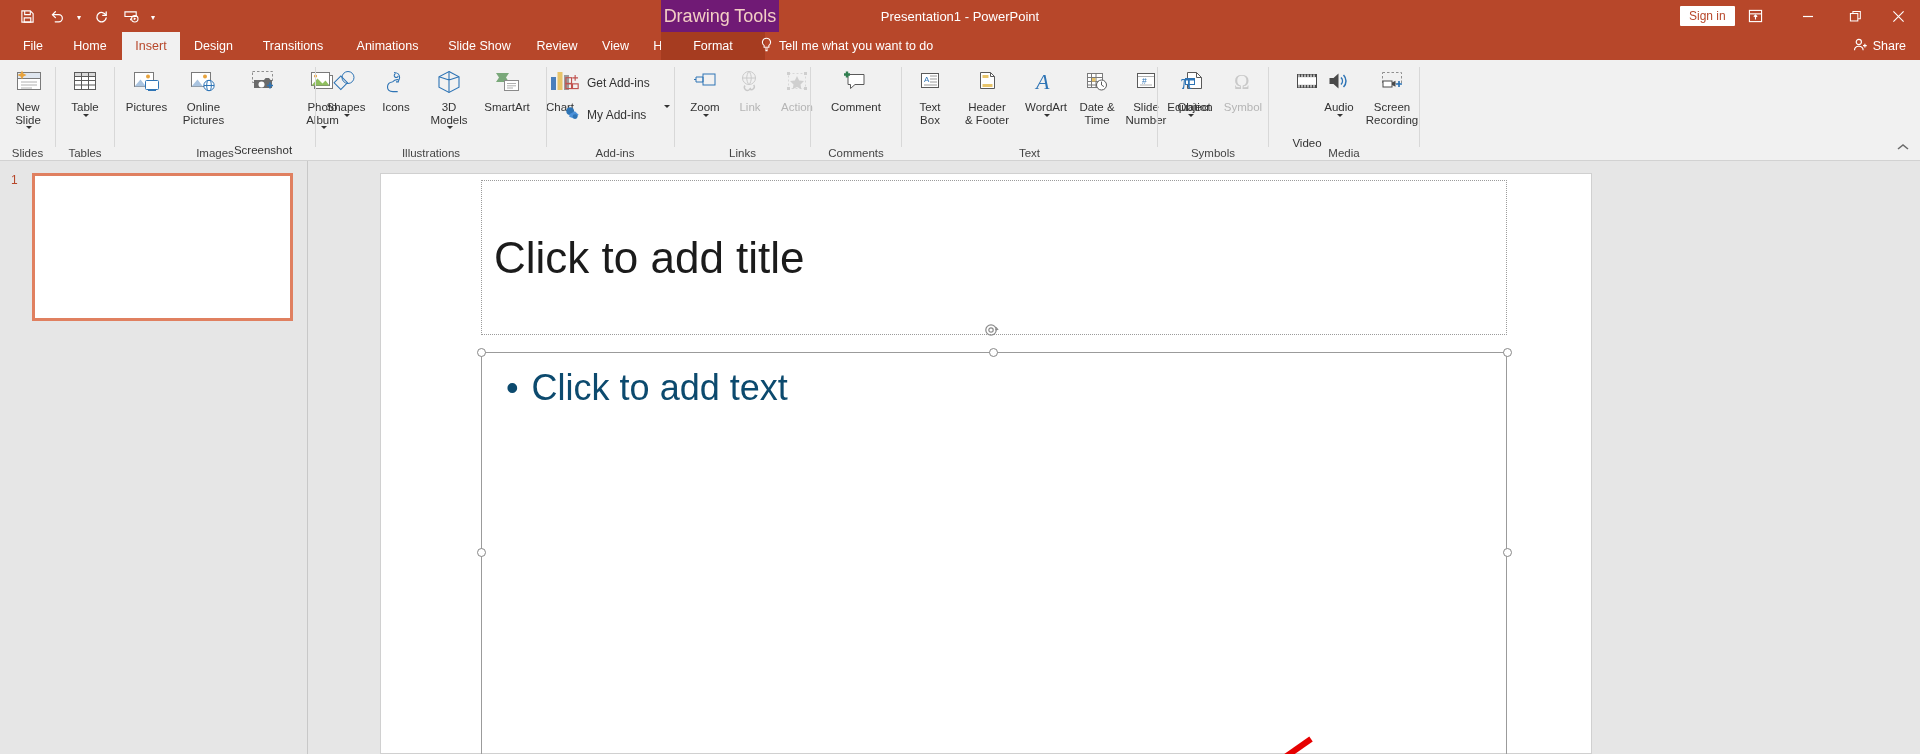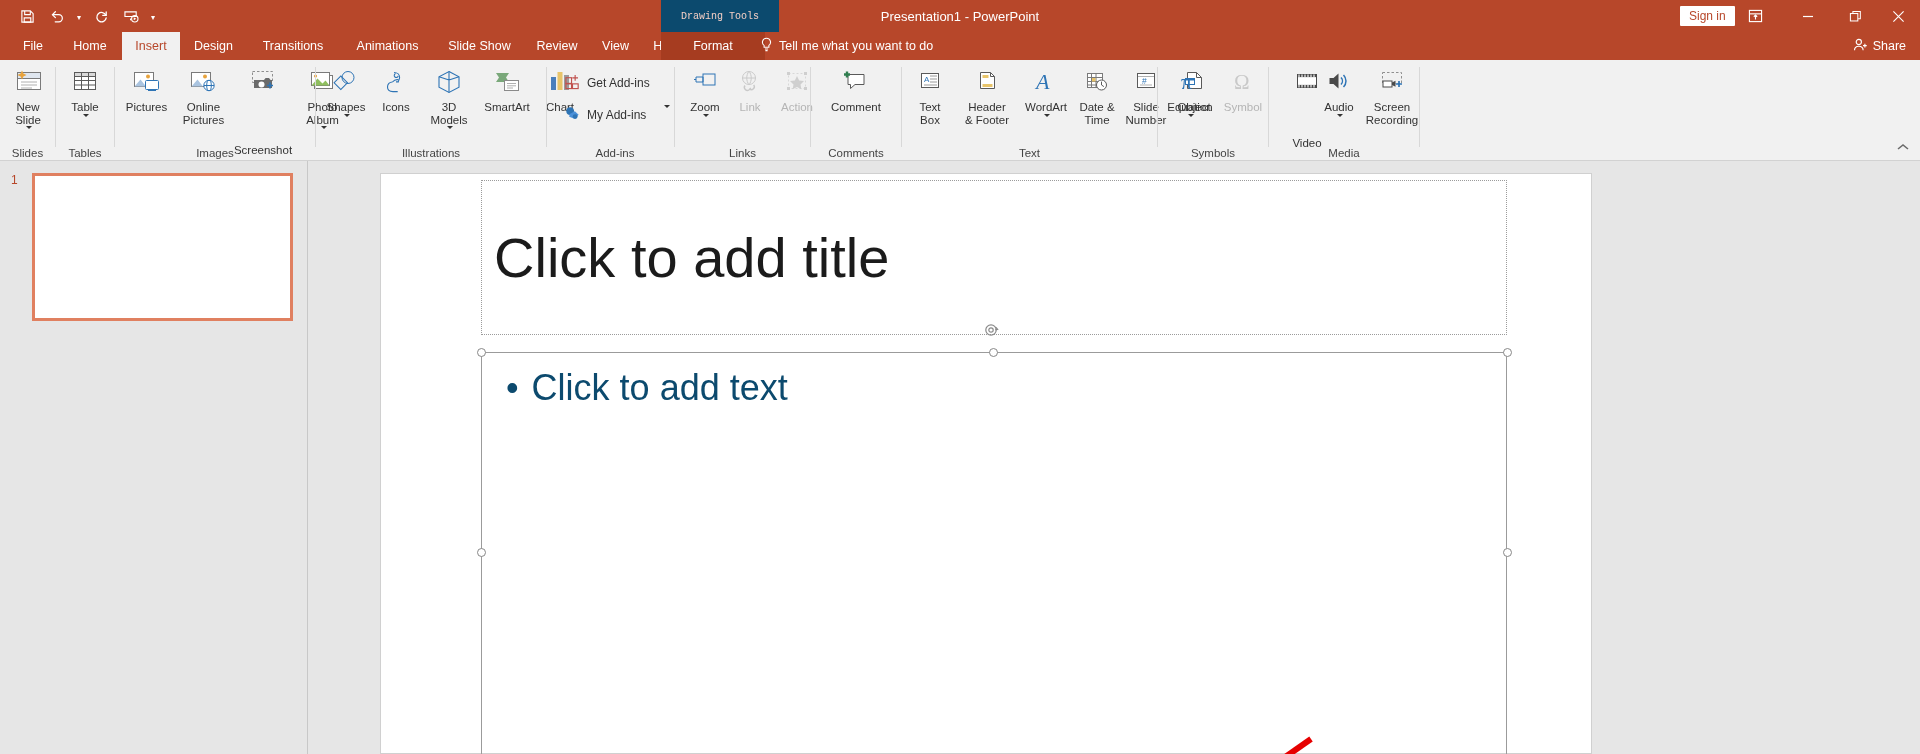--- a/index.html
+++ b/index.html
@@ -19,22 +19,22 @@
   .qat-btn {
     width:30px; height:30px; display:flex; align-items:center; justify-content:center;
     color:#fff;
   }
   .qat-btn svg { display:block; }
   .qat-caret {
     width:14px; height:30px; display:flex; align-items:flex-end; justify-content:center;
     padding-bottom:9px; color:#fff; font-size:8px; line-height:8px;
   }
   #ctx-tools-label {
-    position:absolute; top:0; height:32px; background:#0c4a6e;
-    color:#f3cfc5; font-size:10px; display:flex; align-items:center; justify-content:center;font-family:Liberation Mono, monospace;
+    position:absolute; top:0; height:32px; background:#701a75;
+    color:#f3cfc5; font-size:18px; display:flex; align-items:center; justify-content:center;
   }
   #app-title {
     position:absolute; top:0; height:32px; left:0; width:1920px;
     display:flex; align-items:center; justify-content:center;
     color:#fff; font-size:13px; pointer-events:none;
   }
   #signin-btn {
     position:absolute; top:6px; height:20px; padding:0 9px;
     background:#fff; color:#b7472a; font-size:12px;
     display:flex; align-items:center; border-radius:1px;
@@ -125,21 +125,21 @@
     position:absolute; left:72px; top:12px; width:1212px; height:581px;
     background:#fff; border:1px solid #d0d0d0;
   }
 
   
   #title-ph {
     position:absolute; left:100px; top:6px; width:1026px; height:155px;
     border:1px dotted #9b9b9b;
     display:flex; align-items:center; padding-left:12px;
   }
-  #title-ph .phtext { font-size:56px; color:#1b1b1b; font-weight:400; }
+  #title-ph .phtext { font-size:44px; color:#1b1b1b; font-weight:400; }
 
   #body-ph {
     position:absolute; left:100px; top:178px; width:1026px; height:403px;
     border:1px solid #9b9b9b;
   }
   #body-ph .phtext {
     position:absolute; left:24px; top:14px; font-size:36px; color:#0c4a6e;
   }
   .bullet { margin-right:13px; }
 

